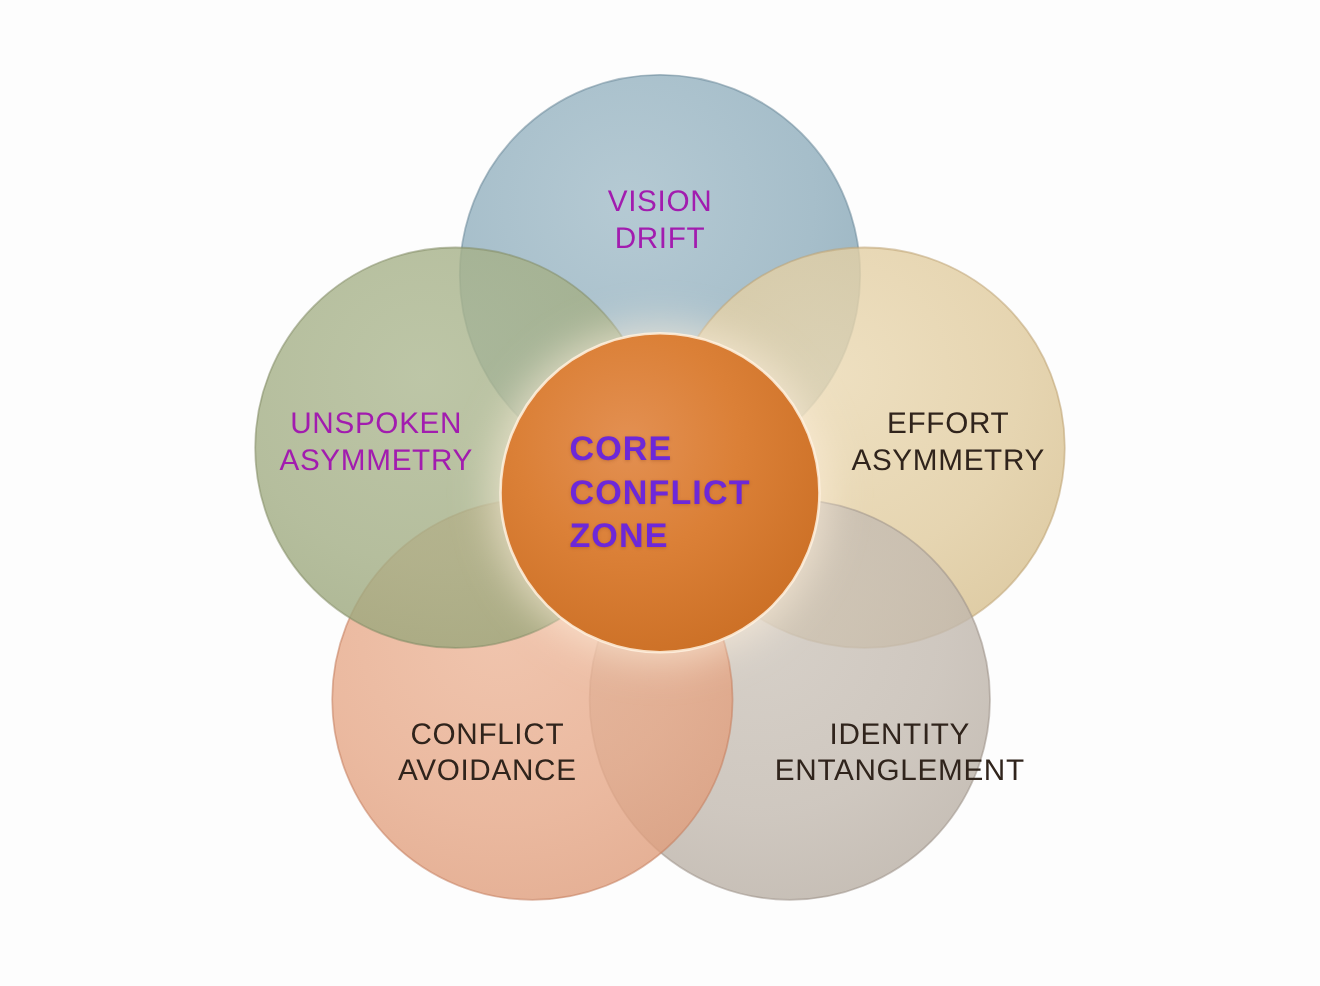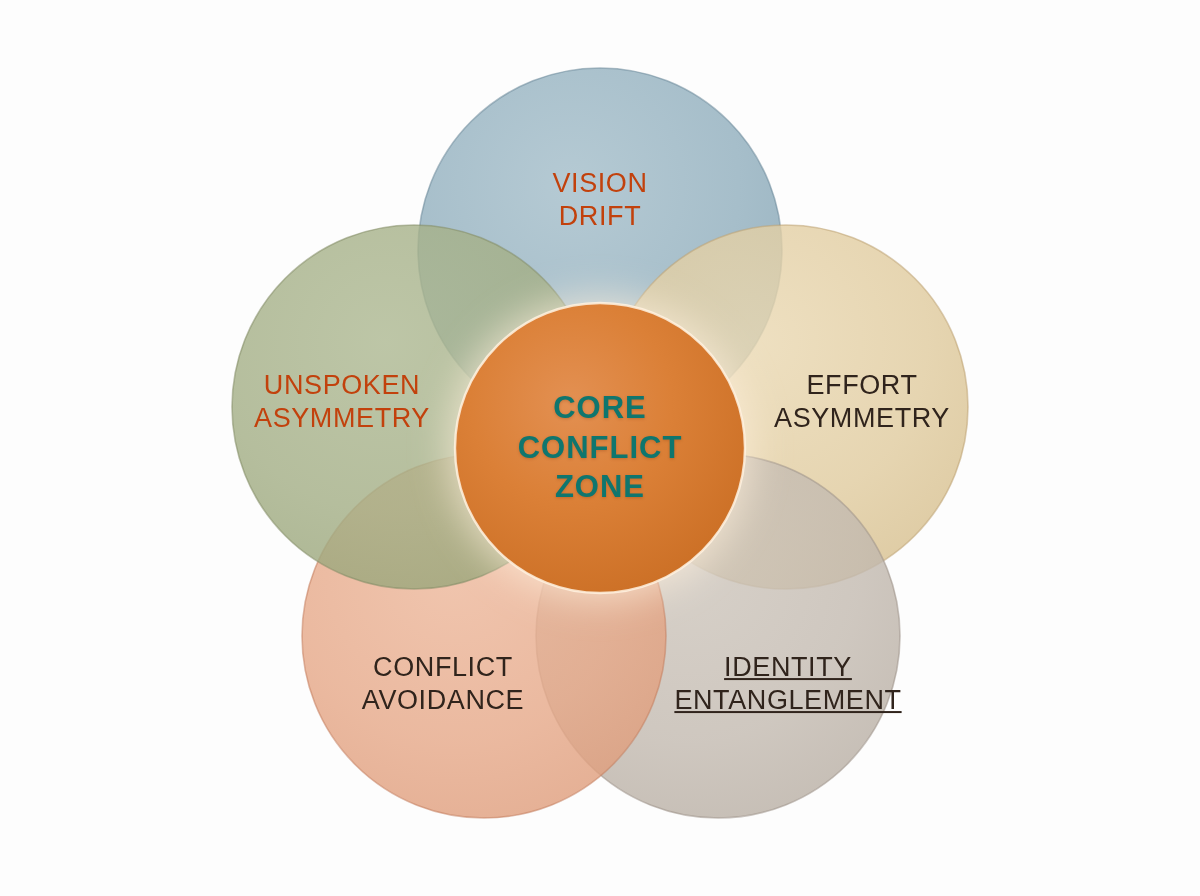--- a/index.html
+++ b/index.html
@@ -29,36 +29,35 @@
   }
   .petal-label {
     position: absolute;
     transform: translate(-50%, -50%);
     text-align: center;
     font-family: "Liberation Sans", sans-serif;
     font-weight: 400;
     font-size: 27px;
     line-height: 1.22;
     letter-spacing: 0.6px;
-    color: #c2410c;
+    color: #a21caf;
     white-space: pre-line;
     pointer-events: none;
     user-select: none;
   }
   .petal-label.warm { color: #30241c; }
   .core-label {
     position: absolute;
     transform: translate(-50%, -50%);
-    text-align: center;
     font-family: "Liberation Sans", sans-serif;
     font-weight: 700;
     font-size: 31px;
     line-height: 1.28;
     letter-spacing: 1.0px;
-    color: #0f766e;
+    color: #6d28d9;
     white-space: pre-line;
     text-shadow: 0 1px 3px rgba(120,52,10,0.28);
     pointer-events: none;
     user-select: none;
   }
 </style>
 </head>
 <body>
 
 <div id="diagram-stage">
@@ -118,21 +117,21 @@
 
     <circle cx="600" cy="448" r="145" fill="url(#gradCore)" stroke="#fff2e0" stroke-opacity="0.85" stroke-width="2.4"></circle>
   </svg>
 
   <div class="petal-label" style="left:600px; top:200px;">VISION
 DRIFT</div>
 
   <div class="petal-label warm" style="left:862px; top:402px;">EFFORT
 ASYMMETRY</div>
 
-  <div class="petal-label warm" style="left:788px; top:684px;text-decoration:underline;">IDENTITY
+  <div class="petal-label warm" style="left:818px; top:684px;">IDENTITY
 ENTANGLEMENT</div>
 
   <div class="petal-label warm" style="left:443px; top:684px;">CONFLICT
 AVOIDANCE</div>
 
   <div class="petal-label" style="left:342px; top:402px;">UNSPOKEN
 ASYMMETRY</div>
 
   <div class="core-label" style="left:600px; top:448px;">CORE
 CONFLICT

